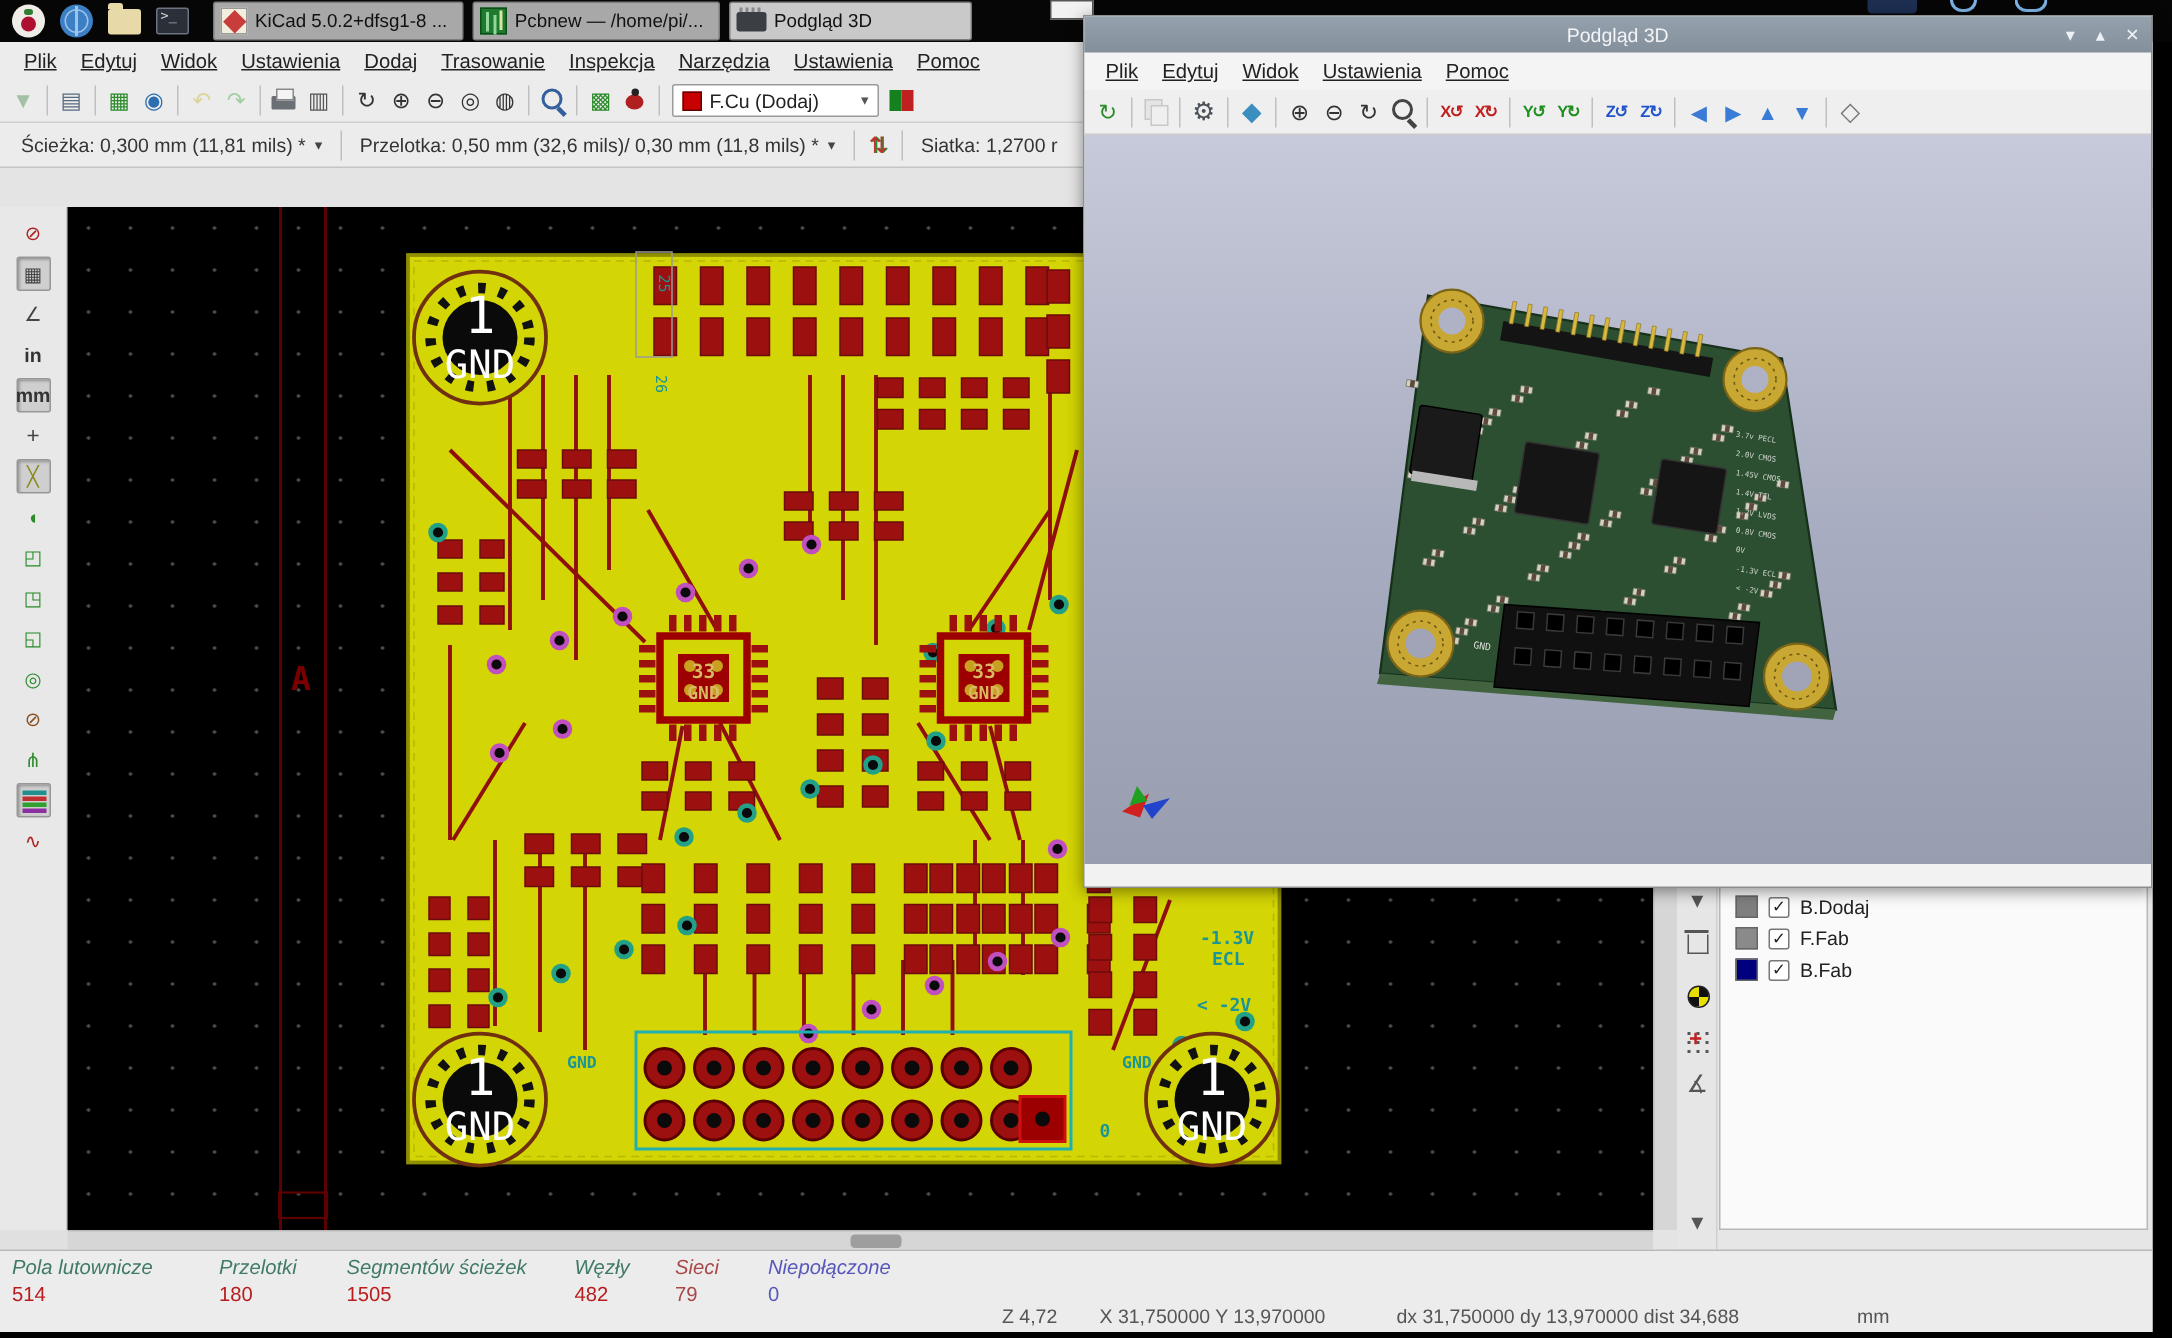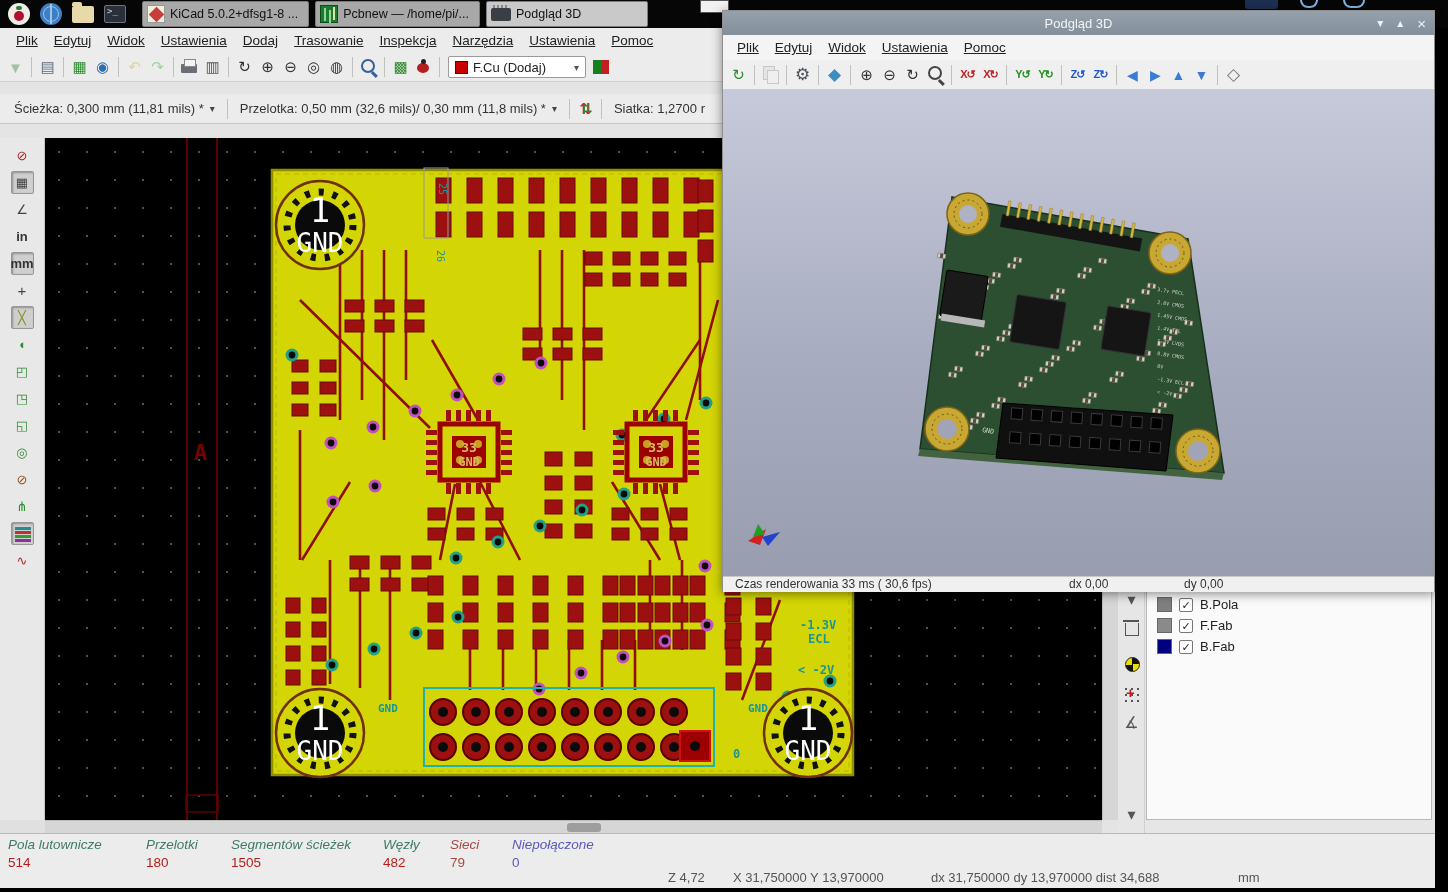--- a/index.html
+++ b/index.html
@@ -36,21 +36,21 @@
   .tray-frag-blue1 { position:absolute; left:1300px; top:0; width:18px; height:8px; border:2px solid #7db4e8; border-top:none; border-radius:0 0 8px 8px; z-index:6; }
   .tray-frag-blue2 { position:absolute; left:1343px; top:0; width:22px; height:8px; border:2px solid #7db4e8; border-top:none; border-radius:0 0 10px 10px; z-index:6; }
 
   
   #pcbnew { position:absolute; left:0; top:28px; width:1435px; height:860px; background:#e4e4e4; z-index:1; }
   #pcb-titlerow { height:26px; background:#dadada; position:relative; }
   #pcb-title { position:absolute; left:455px; top:6px; font-size:13px; color:#444; white-space:nowrap; }
   #pcb-menubar { height:25px; background:#ececec; display:flex; align-items:center; padding-left:8px; }
   #pcb-menubar span, #v3-menubar span { padding:0 8px; font-size:13.5px; color:#222;text-decoration:underline; }
   .toolbar { height:29px; background:#ececec; display:flex; align-items:center; padding-left:4px; border-bottom:1px solid #cfcfcf; }
-  #pcb-toolbar2 { height:30px; background:#ececec; display:flex; align-items:center; padding-left:6px; border-bottom:1px solid #c4c4c4;margin-top:12px; }
+  #pcb-toolbar2 { height:30px; background:#ececec; display:flex; align-items:center; padding-left:6px; border-bottom:1px solid #c4c4c4; }
   .icon { width:23px; height:23px; display:flex; align-items:center; justify-content:center;
           font-size:15px; color:#333; border-radius:2px; position:relative; flex:none; }
   .icon.small { font-size:13px; }
   .sep { width:1px; height:20px; background:#c0c0c0; margin:0 4px; flex:none; }
   .pressed { background:#cfcfcf; border:1px solid #979797; box-shadow:inset 1px 1px 2px rgba(0,0,0,.3); }
   .faded { opacity:.45; }
   .combo { height:22px; background:#fff; border:1px solid #9a9a9a; border-radius:2px;
            display:flex; align-items:center; gap:5px; padding:0 6px; font-size:13px; color:#222; margin:0 4px; }
   .combo .arr { color:#555; font-size:10px; }
   .swatch-red { width:13px; height:13px; background:#c80000; border:1px solid #600; }
@@ -618,21 +618,21 @@
         <div class="rt-icon" style="top:665px">▾</div>
       </div>
       <div id="layer-list">
         <div class="layer-row" style="margin-top:-8px">
           <span class="lay-swatch" style="background:#8a8a8a"></span>
           <span class="lay-check">✓</span>
         </div>
         <div class="layer-row">
           <span class="lay-swatch" style="background:#7f7f7f"></span>
           <span class="lay-check">✓</span>
-          <span class="lbl">B.Pola</span>
+          <span class="lbl">B.Dodaj</span>
         </div>
         <div class="layer-row">
           <span class="lay-swatch" style="background:#8a8a8a"></span>
           <span class="lay-check">✓</span>
           <span class="lbl">F.Fab</span>
         </div>
         <div class="layer-row">
           <span class="lay-swatch" style="background:#00007f"></span>
           <span class="lay-check">✓</span>
           <span class="lbl">B.Fab</span>
@@ -1128,18 +1128,13 @@
       <text x="982" y="431" font-size="6.5" fill="#d8ddd8" font-family="DejaVu Sans Mono, monospace" transform="rotate(9 982 431)">GND</text>
 
       <g>
         <polygon points="748,540 766,528 760,544" fill="#d02020"></polygon>
         <polygon points="762,536 780,531 768,545" fill="#2244cc"></polygon>
         <polygon points="758,523 753,536 765,533" fill="#20a020"></polygon>
       </g>
     </svg>
   </div>
 
-  <div id="v3-status">
-    <span style="left:12px">Czas renderowania 33 ms ( 30,6 fps)</span>
-    <span style="left:346px">dx 0,00</span>
-    <span style="left:461px">dy 0,00</span>
-  </div>
 </div>
 
 </body></html>

